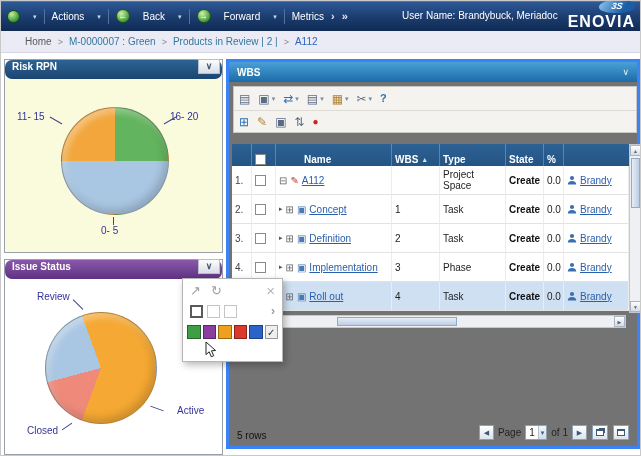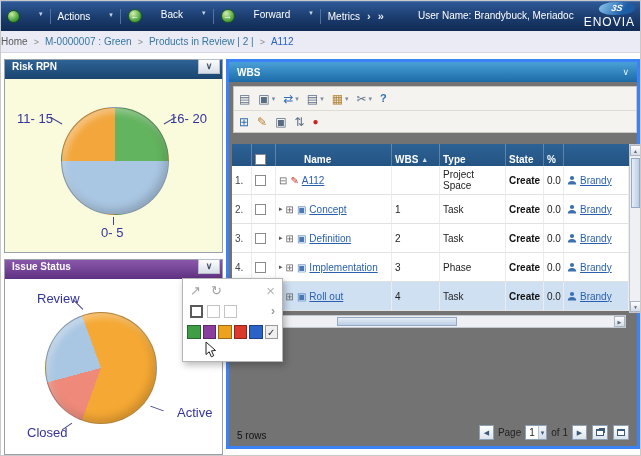--- a/index.html
+++ b/index.html
@@ -6,62 +6,62 @@
   body { font-family:"Liberation Sans", sans-serif; background:#ffffff; }
   .stage { position:relative; width:641px; height:456px; background:#fff; border:1px solid #c9c9c9; overflow:hidden; font-size:10px; color:#222; }
 
   
   .topbar { position:absolute; left:0; top:0; width:100%; height:30px;
     background:linear-gradient(#2f5b99, #1b3c6e 55%, #102b53); color:#fff;
     box-shadow: inset 0 1px 0 #4f76ac; }
   .topbar-left { position:absolute; left:6px; top:0; height:30px; display:flex; align-items:center; gap:7px; }
   .topbar-right { position:absolute; right:5px; top:0; height:28px; display:flex; align-items:center; gap:10px; }
   .tsep { width:1px; height:15px; background:#55719f; }
-  .tlink { display:flex; gap:19px; color:#fff; font-size:10px; cursor:default; }
+  .tlink { display:flex; align-items:center; gap:13px; color:#fff; font-size:10px; cursor:default; }
   .caret2 { font-size:7px; color:#c9d6ea; line-height:1; }
   .navball { width:13px; height:13px; border-radius:50%;
     background:radial-gradient(circle at 35% 30%, #c8ec9e, #47a03f 62%, #1f6e22); border:1px solid #184f18; }
   .navcirc { width:14px; height:14px; border-radius:50%; text-align:center; line-height:13px; font-size:9px; color:#fff;
     background:radial-gradient(circle at 35% 30%, #d2efae, #58aa46 60%, #2b7c2b); border:1px solid #1d5a1d; }
   .tchev { color:#dfe8f4; font-size:11px; font-weight:bold; }
   .user-label { font-size:10px; color:#fff; }
   .brand { display:flex; flex-direction:column; align-items:flex-end; line-height:1; gap:1px; }
   .brand-mark { width:36px; height:13px; border-radius:50%/60%; transform:skewX(-10deg);
     background:linear-gradient(115deg,#8cc6ee,#1c5ea6 70%); color:#fff; font-style:italic; font-weight:bold;
     font-size:9px; text-align:center; line-height:13px; }
-  .brand-name { font-size:12px; font-weight:normal; letter-spacing:1px; color:#fff; }
+  .brand-name { font-size:16px; font-weight:bold; letter-spacing:1px; color:#fff; }
 
   
   .breadcrumb { position:absolute; left:0; top:30px; width:100%; height:22px; background:#eaebf5;
-    border-bottom:1px solid #d4d4e2; display:flex; align-items:center; padding:0 0; gap:6px; font-size:10px; }
+    border-bottom:1px solid #d4d4e2; display:flex; align-items:center; padding:0 24px; gap:6px; font-size:10px; }
   .bc-home { color:#5a5a5a; }
   .bc-link { color:#35789e; }
   .bc-current { color:#2a63c8; }
   .bc-sep { color:#8a8a8a; font-size:9px; }
 
   
   .panel { position:absolute; left:3px; width:219px; border:1px solid #9aa0a8; background:#fff; }
   .panel.risk { top:58px; height:194px; }
   .panel.issue { top:258px; height:196px; }
   .phead { height:19px; display:flex; align-items:center; justify-content:space-between; padding:0 2px 7px 7px;
-    color:#fff; font-weight:bold; font-size:10px; }
+    color:#fff; font-weight:bold; font-size:10px;border-radius:7px; }
   .phead.blue { background:linear-gradient(#2d6394,#1b4570); }
   .phead.purple { background:linear-gradient(#8a58ab,#5f3181); }
   .phead-chev { width:22px; height:15px; background:linear-gradient(#fdfdfd,#d8dee7); border:1px solid #b6bfca;
     color:#44536b; font-size:9px; text-align:center; line-height:13px; cursor:pointer; }
   .pbody { position:relative; width:100%; height:calc(100% - 19px); background:#fff; }
   .pbody.yellow { background:#fafadc; }
 
   .pie { position:absolute; border-radius:50%; border:1px solid rgba(60,60,60,.35);
     box-shadow: inset -3px -4px 8px rgba(0,0,0,.18), inset 3px 4px 7px rgba(255,255,255,.38); }
   .pie1 { left:56px; top:28px; width:108px; height:108px;
     background:conic-gradient(#63b45e 0 90deg, #a9c6e2 90deg 270deg, #f2a63c 270deg 360deg); }
   .pie2 { left:40px; top:33px; width:112px; height:112px;
     background:conic-gradient(#f5a833 0 200deg, #ef8a7a 200deg 255deg, #a9c6e2 255deg 340deg, #f5a833 340deg 360deg); }
-  .pie-label { position:absolute; color:#33339c; font-size:13px; white-space:nowrap; }
+  .pie-label { position:absolute; color:#33339c; font-size:10px; white-space:nowrap; }
   .tick { position:absolute; width:14px; height:1px; background:#44448c; }
 
   
   .wbs { position:absolute; left:225px; top:58px; width:414px; height:390px; border:3px solid #3b82f6; background:#737373; }
   .wbs-head { position:absolute; left:0; top:0; width:100%; height:20px;
     background:linear-gradient(#4aa0d6,#1b6ba8); color:#fff; font-weight:bold; font-size:10px;
     display:flex; align-items:center; justify-content:space-between; padding:0 8px; }
   .wbs-chev { font-weight:normal; font-size:9px; color:#eaf2fa; cursor:pointer; }
 
   .tbbox { position:absolute; left:4px; top:24px; width:404px; height:47px; background:#f4f3ef; border:1px solid #cac8c2; }

